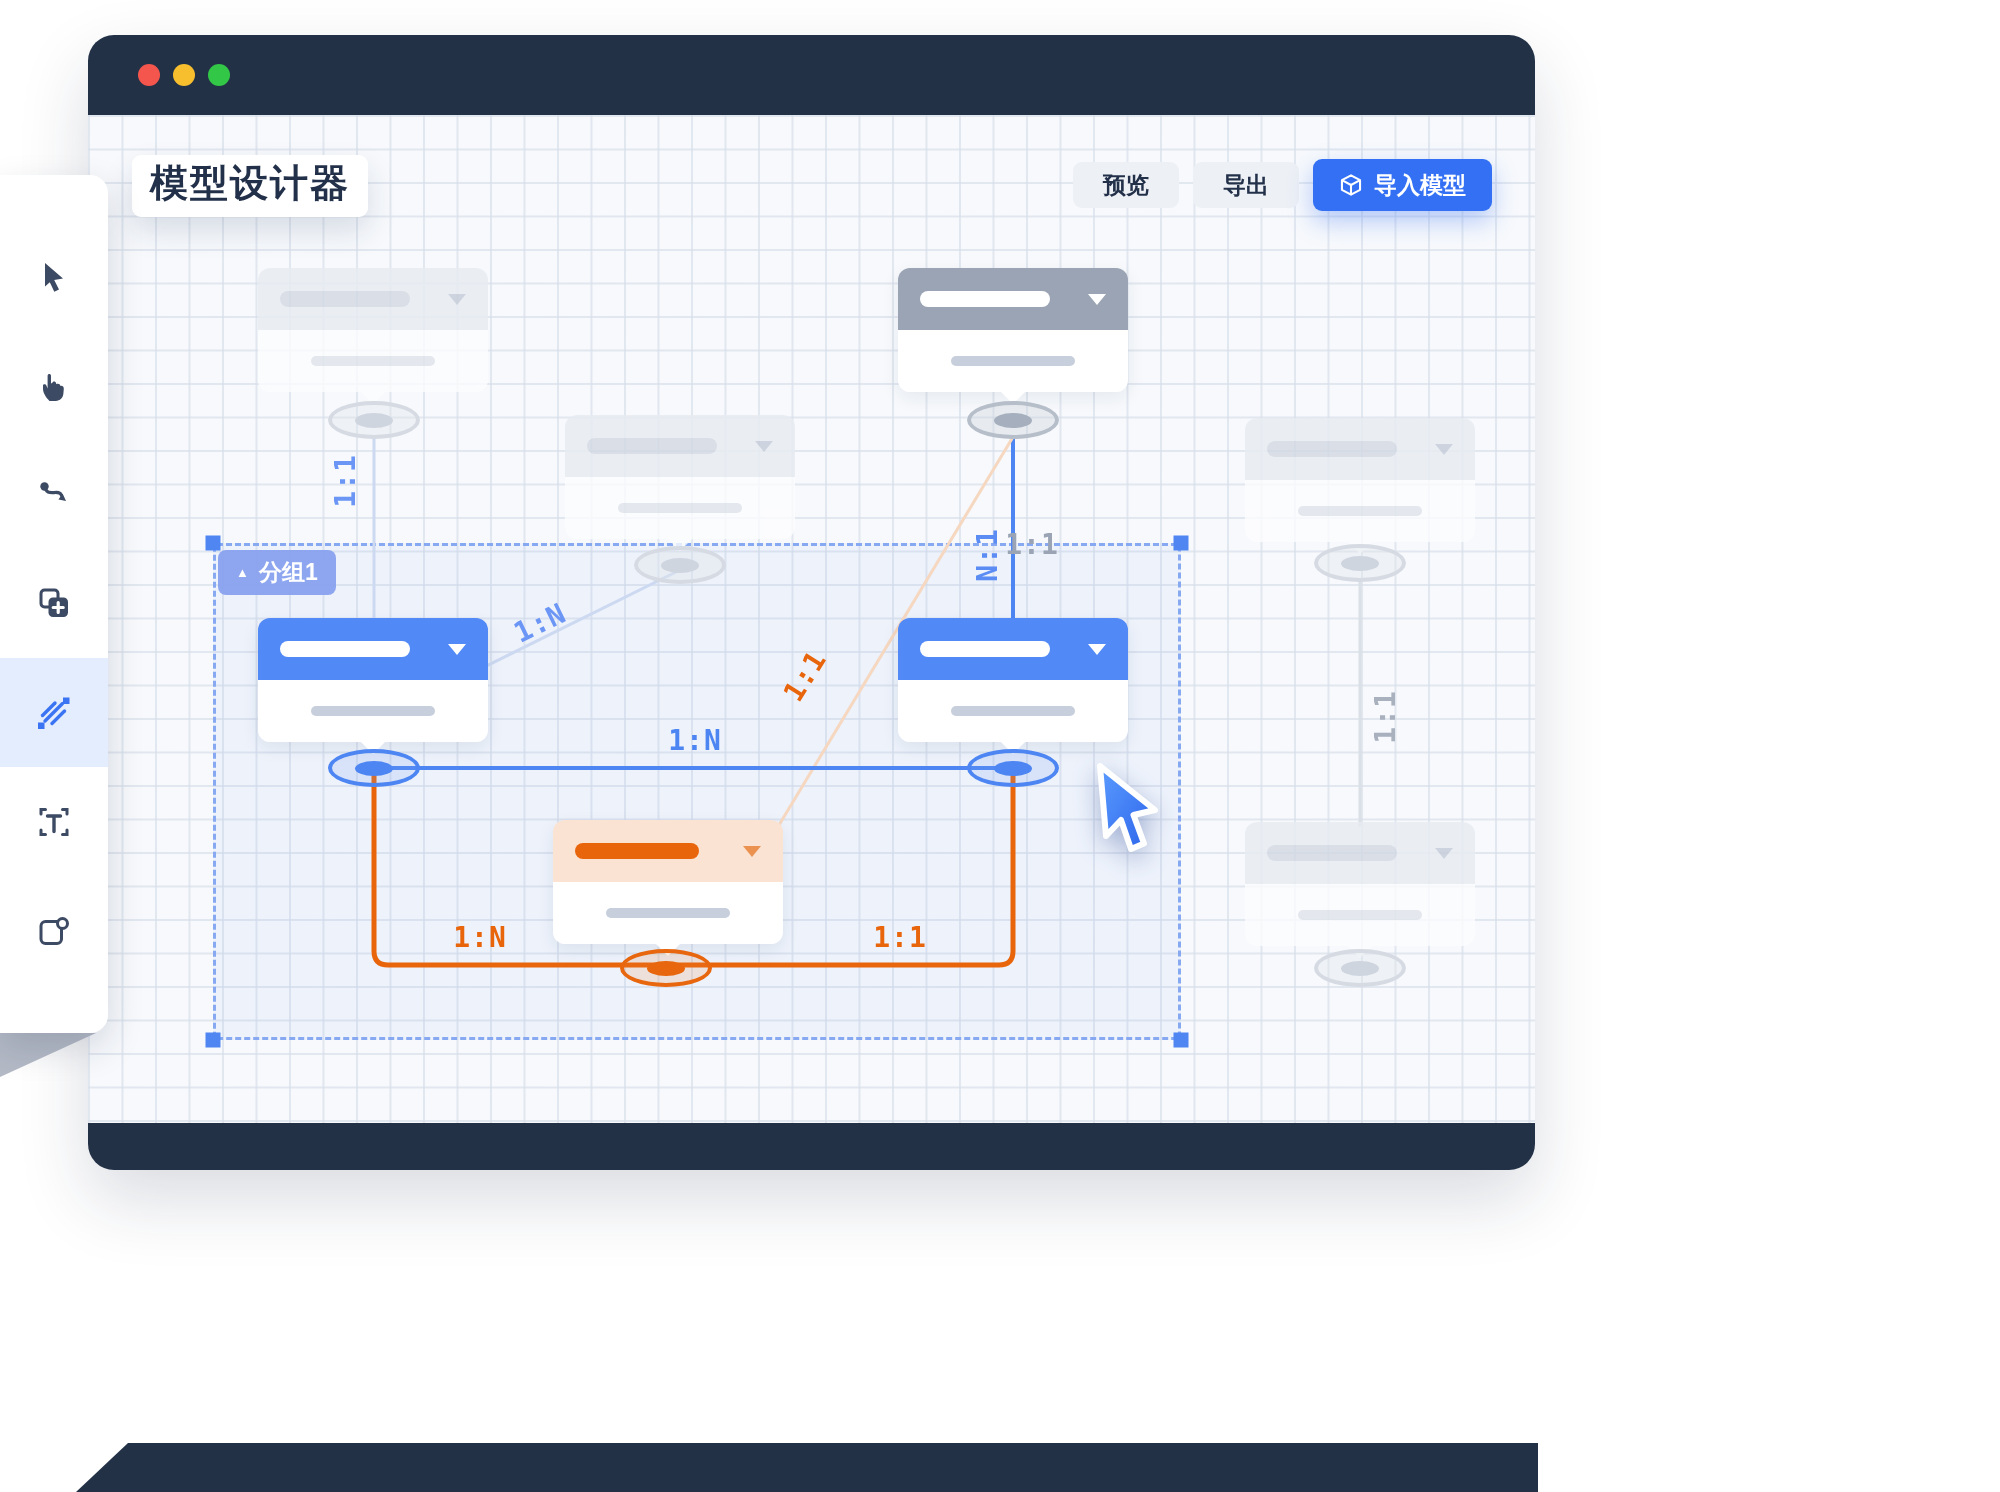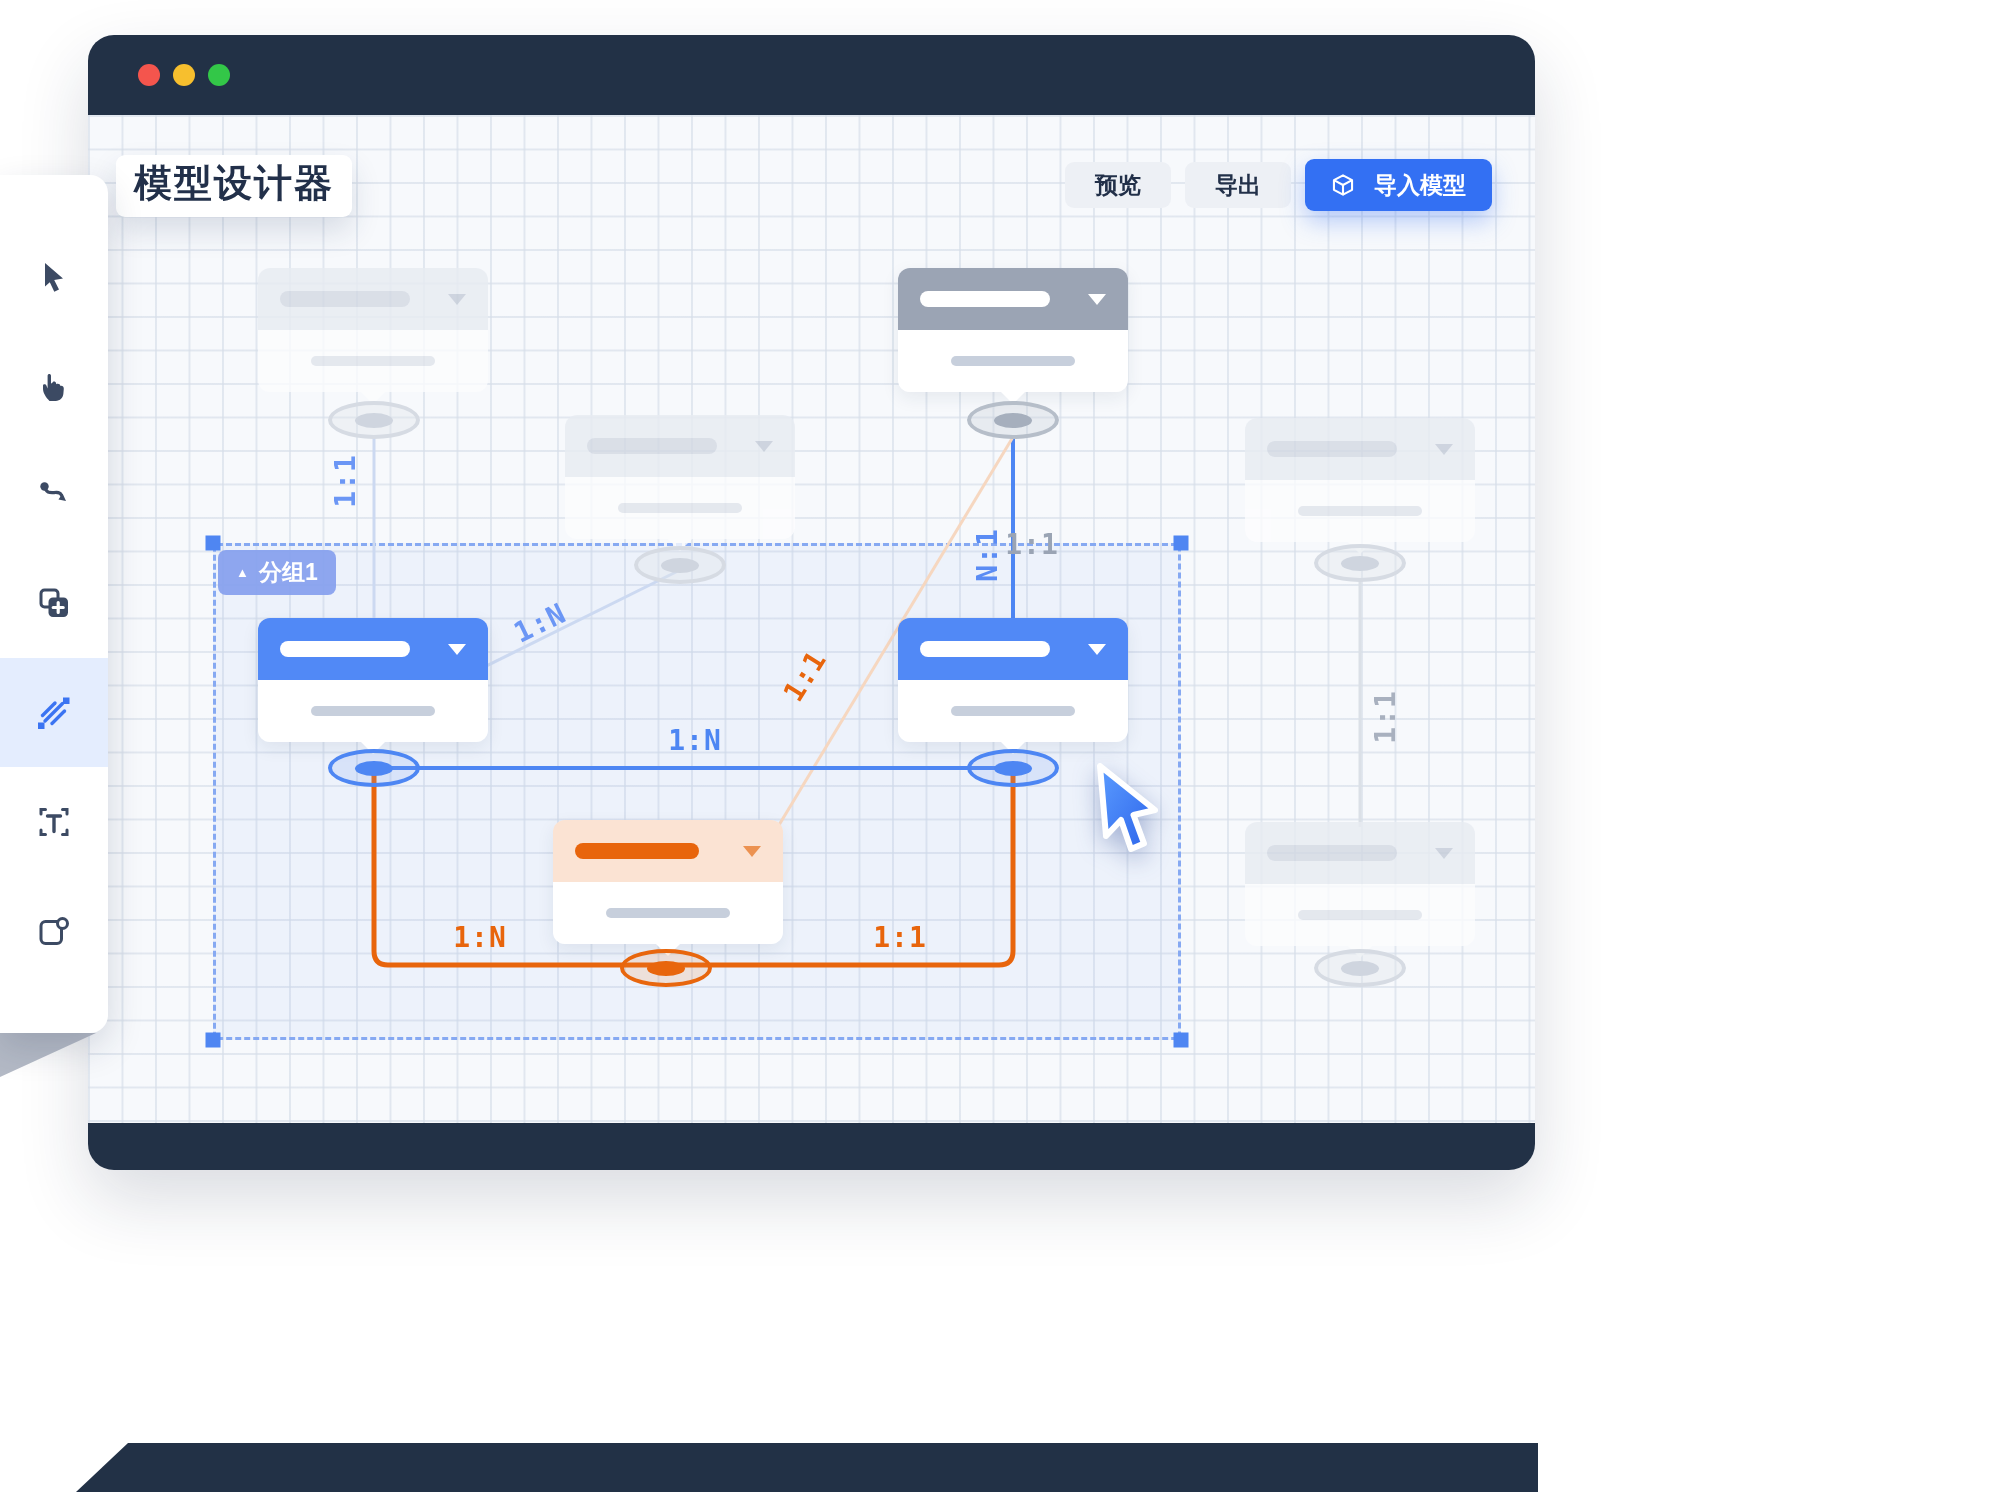--- a/index.html
+++ b/index.html
@@ -19,27 +19,27 @@
   
   .canvas{position:absolute;left:0;top:80px;width:1447px;height:1008px;overflow:hidden;
     background-color:#f7f9fc;
     background-image:
       linear-gradient(to right, rgba(214,222,233,.65) 1.5px, transparent 1.5px),
       linear-gradient(to bottom, rgba(214,222,233,.65) 1.5px, transparent 1.5px);
     background-size:33.5px 33.5px}
   .wires{position:absolute;left:0;top:0;z-index:2}
 
   
-  .title-chip{position:absolute;left:28px;top:40px;padding:8px 18px 12px;background:#fff;
+  .title-chip{position:absolute;left:44px;top:40px;padding:8px 18px 12px;background:#fff;
     border-radius:9px;box-shadow:0 14px 30px rgba(30,50,90,.14);z-index:9}
   .title-chip h1{font-size:38px;font-weight:bold;color:#22304a;letter-spacing:2px;line-height:1.1}
   .actions{position:absolute;top:44px;right:43px;display:flex;align-items:center;gap:14px;z-index:9}
   .btn{height:46px;padding:0 30px;border-radius:9px;background:#edf0f5;color:#223049;
     font-size:23px;font-weight:bold;display:flex;align-items:center;border:none;cursor:pointer}
-  .btn.primary{height:52px;background:#3370f3;color:#fff;gap:19px;padding:0 26px;
+  .btn.primary{height:52px;background:#3370f3;color:#fff;gap:11px;padding:0 26px;
     box-shadow:0 10px 24px rgba(51,112,243,.35)}
 
   
   .group{position:absolute;left:125px;top:428px;width:968px;height:497px;z-index:1;
     border:3px dashed #86a9f2;background:rgba(130,165,245,.08);border-radius:4px}
   .handle{position:absolute;width:15px;height:15px;background:#4f86f2;
     transform:translate(-50%,-50%);z-index:8}
   .gtag{position:absolute;left:130px;top:435px;height:45px;padding:0 18px;
     background:rgba(134,160,238,.92);border-radius:8px;color:#fff;display:flex;
     align-items:center;gap:10px;font-size:23px;font-weight:bold;z-index:8}

